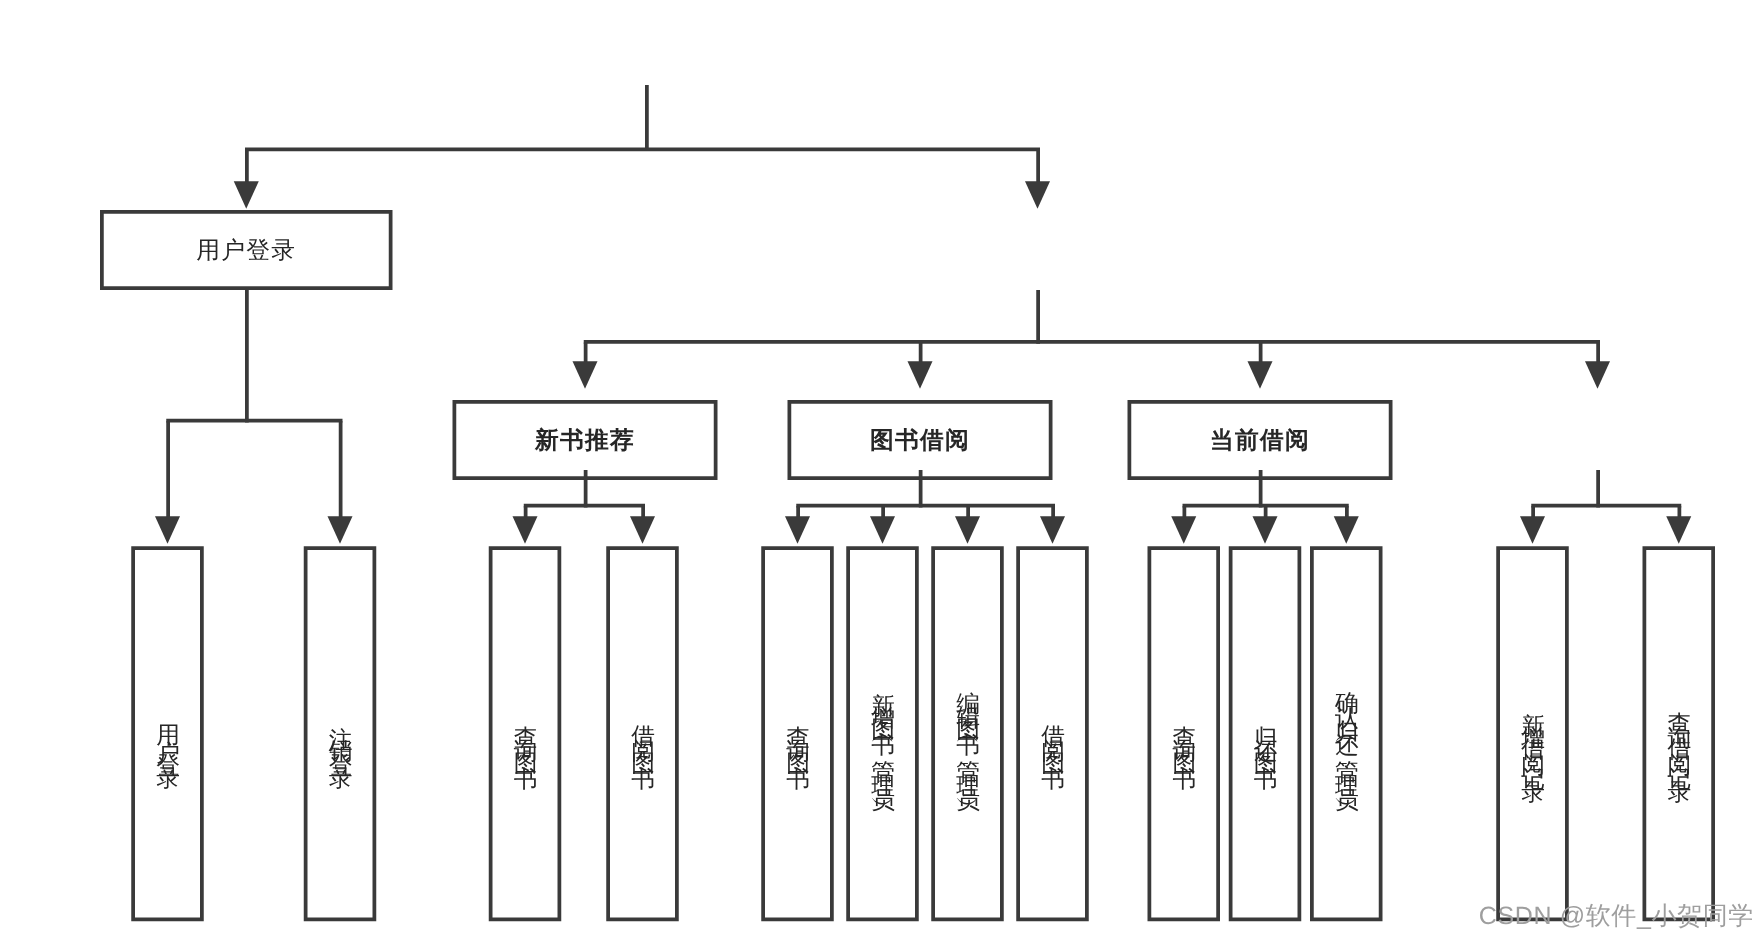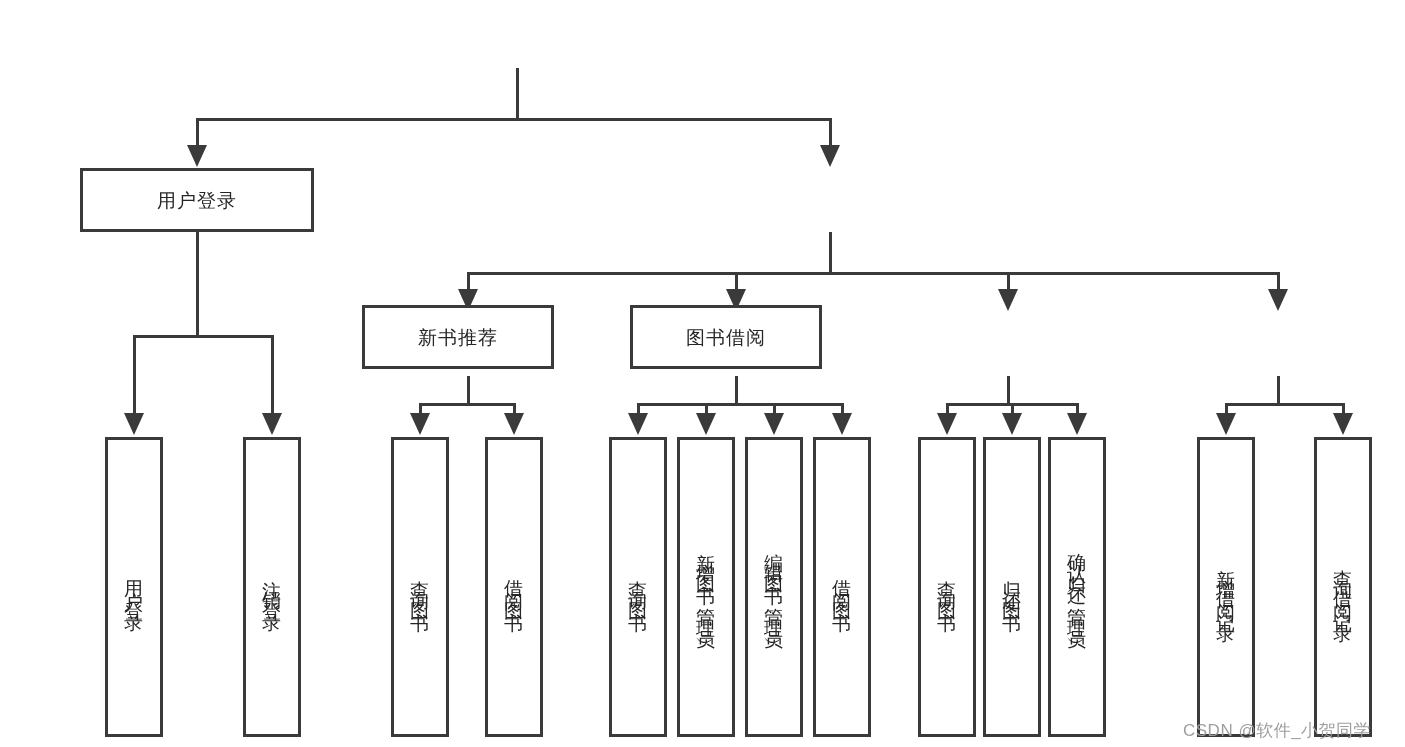--- a/index.html
+++ b/index.html
@@ -15,36 +15,36 @@
     overflow:hidden;
   }
   .box{
     position:absolute;box-sizing:border-box;background:#fff;
     border:3px solid var(--line);color:var(--text);
     display:flex;align-items:center;justify-content:center;
     font-size:19px;letter-spacing:1px;line-height:1;
   }
   .root{left:20px;top:13px;width:1000px;height:55px;}
   .l2{top:168px;width:234px;height:64px;}
-  .l3{top:305px;width:192px;height:64px;}
+  .l3{top:320px;width:212px;height:64px;font-weight:bold;}
   .leaf{
     top:437px;width:58px;height:300px;
     writing-mode:vertical-rl;text-orientation:mixed;
     letter-spacing:11px;font-size:19px;
   }
   .vline{position:absolute;width:3px;background:var(--line);}
   .hline{position:absolute;height:3px;background:var(--line);}
   .arrow{
     position:absolute;width:0;height:0;
     border-left:10px solid transparent;border-right:10px solid transparent;
     border-top:22px solid var(--line);
   }
   .watermark{
     position:absolute;left:1183px;top:719px;z-index:5;
-    color:var(--wm);font-size:17px;white-space:nowrap;letter-spacing:0.5px;
+    color:var(--wm);font-size:20px;white-space:nowrap;letter-spacing:0.5px;
   }
 </style>
 </head>
 <body>
 
 <div class="stage">
 
 
   <div class="vline" style="left:515.5px;top:68px;height:52px"></div>
   <div class="hline" style="left:195.5px;top:118px;width:636px"></div>
@@ -68,20 +68,21 @@
   <div class="arrow" style="left:458px;top:289px"></div>
   <div class="vline" style="left:734.5px;top:274px;height:18px"></div>
   <div class="arrow" style="left:726px;top:289px"></div>
   <div class="vline" style="left:1006.5px;top:274px;height:18px"></div>
   <div class="arrow" style="left:998px;top:289px"></div>
   <div class="vline" style="left:1276.5px;top:274px;height:18px"></div>
   <div class="arrow" style="left:1268px;top:289px"></div>
 
   <div class="box l3" style="left:362px">新书推荐</div>
   <div class="box l3" style="left:630px">图书借阅</div>
+  <div class="box l3" style="left:902px">当前借阅</div>
 
   <div class="vline" style="left:466.5px;top:376px;height:30px"></div>
   <div class="hline" style="left:418.5px;top:403px;width:97px"></div>
   <div class="vline" style="left:418.5px;top:405px;height:12px"></div>
   <div class="arrow" style="left:410px;top:413px"></div>
   <div class="vline" style="left:512.5px;top:405px;height:12px"></div>
   <div class="arrow" style="left:504px;top:413px"></div>
 
   <div class="vline" style="left:734.5px;top:376px;height:30px"></div>
   <div class="hline" style="left:636.5px;top:403px;width:207px"></div>

